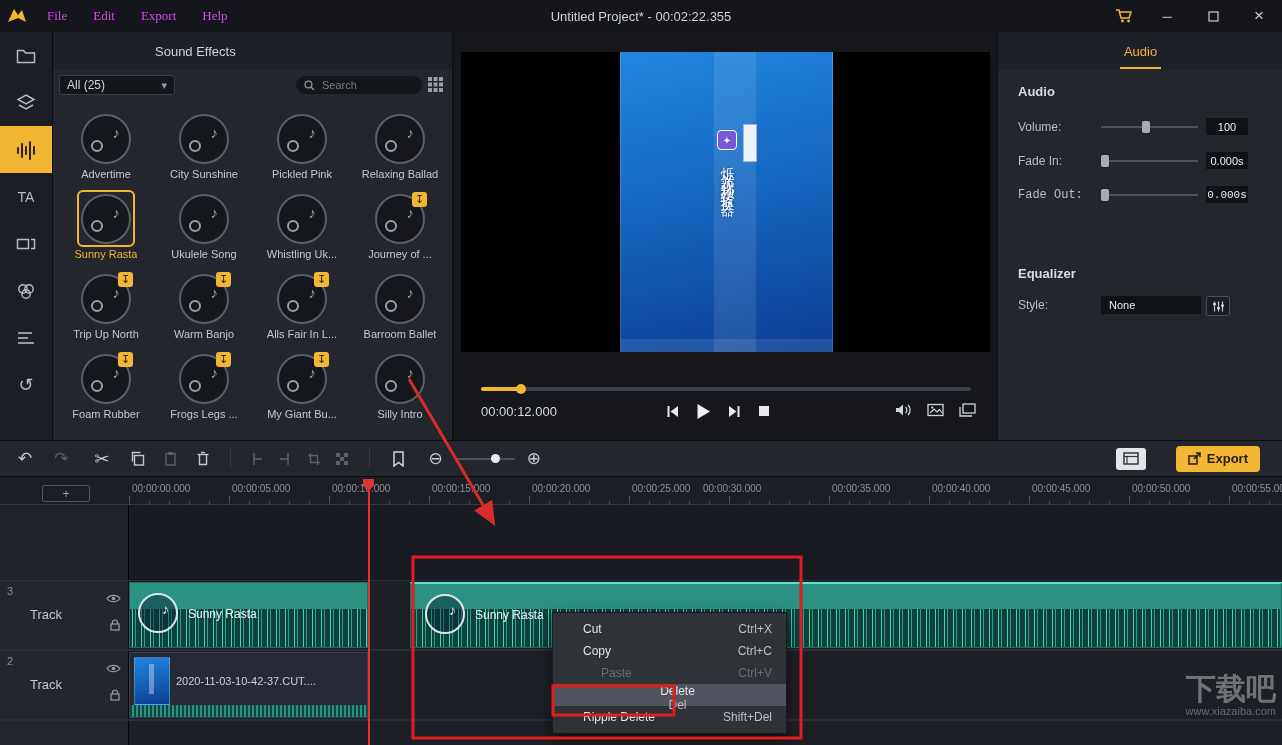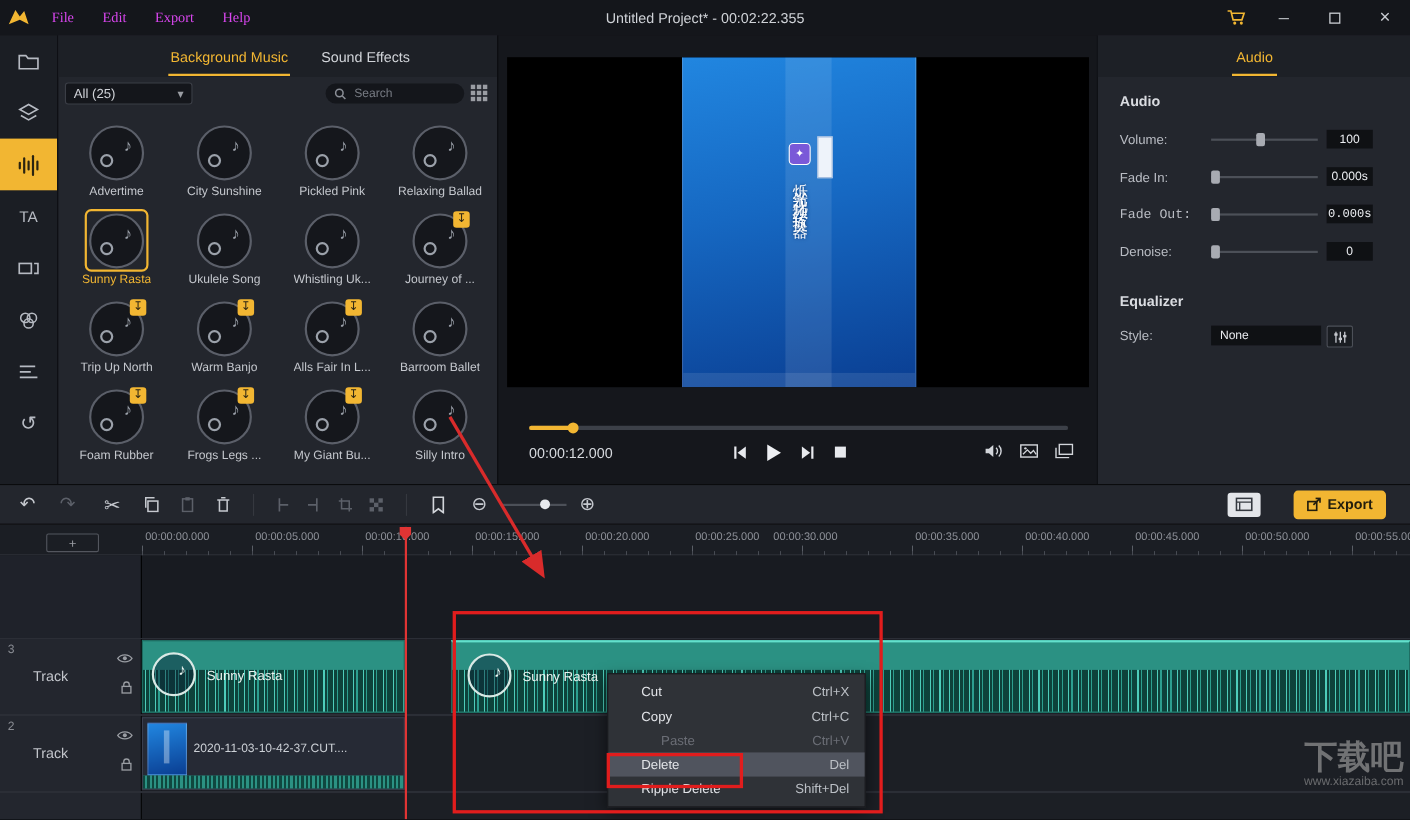--- a/index.html
+++ b/index.html
@@ -120,21 +120,21 @@
 
   
   .phline{position:absolute;left:368px;top:479px;width:2px;height:266px;background:#e03434;z-index:30;}
   .phcap{position:absolute;left:363px;top:479px;width:11px;height:12px;background:#e03434;clip-path:polygon(0 0,100% 0,100% 55%,50% 100%,0 55%);z-index:31;}
 
   
   .ctx{position:absolute;left:552px;top:612px;width:233px;background:#2f3237;border:1px solid #17181c;box-shadow:0 5px 14px rgba(0,0,0,.55);padding:5px 0;z-index:40;}
   .ctxi{height:22px;display:flex;align-items:center;justify-content:space-between;padding:0 14px 0 30px;font-size:12px;color:#e2e4e8;}
   .ctxi .sc{color:#bcc0c6;}
   .ctxi.disabled,.ctxi.disabled .sc{color:#6b6e76;padding-left:48px;}
-  .ctxi.hl{background:#50545e;}
+  .ctxi.hl{background:#50545e;flex-direction:column;}
 
   
   .annot{position:absolute;left:0;top:0;width:1282px;height:745px;z-index:50;pointer-events:none;}
   .wm{position:absolute;right:6px;top:672px;text-align:right;z-index:55;pointer-events:none;}
   .wm .t{font-size:30px;font-weight:bold;color:rgba(170,170,170,.6);line-height:1.1;}
   .wm .u{font-size:11px;color:rgba(170,170,170,.55);}
 
   svg{display:block;}
 </style>
 </head>
@@ -231,21 +231,20 @@
           </svg>
         </span>
     </div>
     <div class="islot">
       <span style="font-size:18px;">↺</span>
     </div>
   </div>
 
   <div class="media">
     <div class="mtabs">
-      <span class="mtab active">Background Music</span>
       <span class="mtab">Sound Effects</span>
     </div>
     <div class="dropdown">
       <span>All (25)</span>
       <span class="chev">▾</span>
     </div>
     <div class="search">
       <span>
           <svg width="11" height="11" viewBox="0 0 11 11">
             <circle cx="4.5" cy="4.5" r="3.4" fill="none" stroke="#8a8e96" stroke-width="1.4"></circle>
@@ -461,27 +460,20 @@
           <div class="sldh" style="left:0px;"></div>
         </div>
       <div class="aval">0.000s</div>
     </div>
     <div class="arow" style="top:154px;font-family:Liberation Mono, monospace;">
       <span class="albl">Fade Out:</span>
       <div class="sld">
           <div class="sldh" style="left:0px;"></div>
         </div>
       <div class="aval">0.000s</div>
-    </div>
-    <div class="arow" style="top:188px;">
-      <span class="albl">Denoise:</span>
-      <div class="sld">
-          <div class="sldh" style="left:0px;"></div>
-        </div>
-      <div class="aval">0</div>
     </div>
 
     <div class="asec" style="top:234px;">Equalizer</div>
     <div class="arow" style="top:264px;">
       <span class="albl">Style:</span>
       <div class="adrop">None</div>
       <div class="eqbtn">
         <svg width="13" height="11" viewBox="0 0 13 11">
             <g stroke="#c6c9cf" stroke-width="1.2">
               <line x1="2.5" y1="0.5" x2="2.5" y2="10.5"></line>

